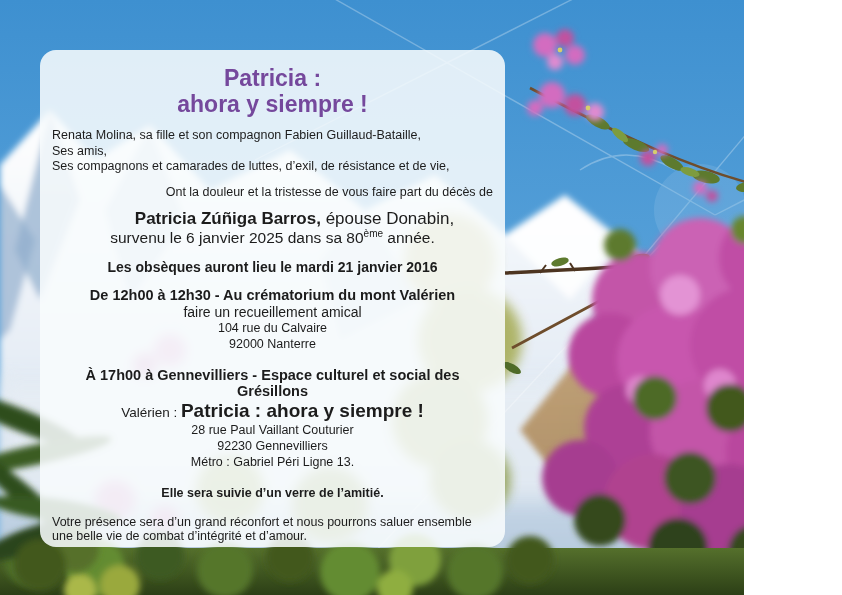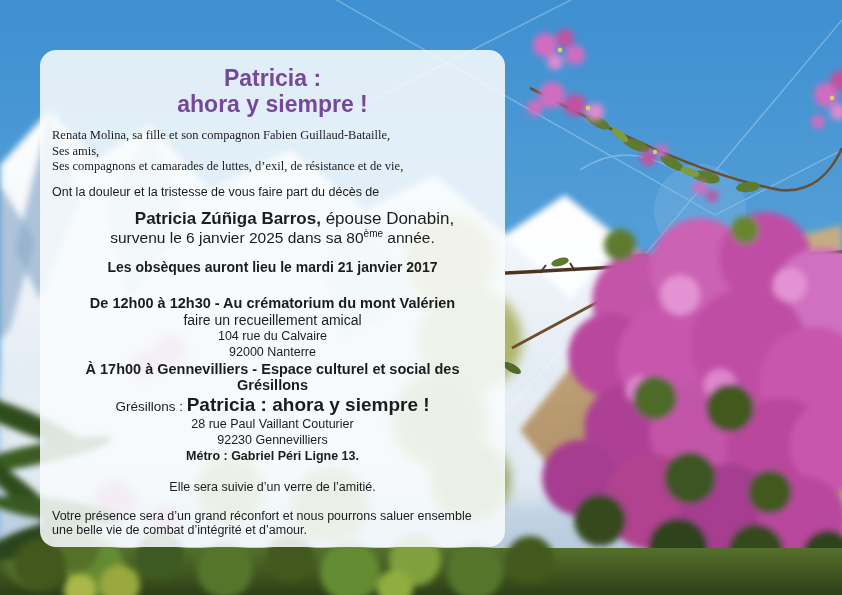--- a/index.html
+++ b/index.html
@@ -1,19 +1,19 @@
 <!DOCTYPE html>
 <html><head>
 <meta charset="utf-8">
 <style>
   * { margin: 0; padding: 0; box-sizing: border-box; }
   html, body { width: 842px; height: 595px; overflow: hidden; }
   body { font-family: "Liberation Sans", sans-serif; position: relative; }
 
-  .stage { position: relative; width: 842px; height: 595px; overflow: hidden; }
+  .stage { position: relative; width: 744px; height: 595px; overflow: hidden; }
 
   .bg-svg { position: absolute; left: 0; top: 0; width: 842px; height: 595px; display: block; }
 
   
   .card {
     position: absolute;
     left: 40px; top: 50px;
     width: 465px; height: 497px;
     background: rgba(248, 251, 253, 0.87);
     border-radius: 16px;
@@ -25,44 +25,44 @@
 
   .card-title {
     text-align: center;
     font-weight: bold;
     font-size: 23px;
     line-height: 1.13;
     color: #75489c;
     margin-top: 2px;
   }
 
-  .intro { margin-top: 11px; font-size: 12.5px; line-height: 1.25; text-align: left; font-family: Liberation Serif, serif; }
+  .intro { margin-top: 11px; font-size: 12.5px; line-height: 1.25; text-align: left; }
   .intro div { white-space: nowrap; }
 
-  .announce { margin-top: 10px; text-align: left; font-size: 12.5px; }
+  .announce { margin-top: 10px; text-align: right; font-size: 12.5px; }
 
   .deceased { margin-top: 11px; text-align: center; line-height: 1.05; }
   .deceased .name-line { font-size: 17px; }
   .deceased .name-line b { font-weight: bold; padding-left: 44px; }
   .deceased .detail-line { font-size: 15.5px; margin-top: 1px; }
   .deceased sup { font-size: 10px; vertical-align: super; }
 
   .funeral-date { margin-top: 13px; text-align: center; font-weight: bold; font-size: 14px; }
 
   .event { text-align: center; }
-  .event-1 { margin-top: 20px; }
-  .event-2 { }
+  .event-1 { margin-top: 12px; }
+  .event-2 { margin-top: 14px; }
   .event .heading { font-weight: bold; font-size: 14.5px; }
   .event .sub { font-size: 14px; margin-top: 1px; }
   .event .addr { font-size: 12.5px; line-height: 1.3; }
-  .event .metro { font-size: 12.5px; font-weight: bold; line-height: 1.3; }
+  .event .metro { font-size: 12.5px; font-weight: normal; line-height: 1.3; }
   .event .ceremony { font-size: 13.5px; margin-top: 1px; }
   .event .ceremony b { font-size: 19px; font-weight: bold; }
 
-  .reception { margin-top: 16px; text-align: center; font-size: 12.5px; }
+  .reception { margin-top: 16px; text-align: center; font-size: 12.5px; font-weight: bold; }
 
   .closing { margin-top: 15px; font-size: 12.5px; line-height: 1.12; text-align: left; }
   .closing p { margin: 0; }
 </style>
 </head>
 <body>
 
 <div class="stage">
 
   <svg class="bg-svg" viewBox="0 0 842 595" aria-hidden="true">
@@ -266,33 +266,33 @@
 
     <div class="deceased">
       <div class="name-line">
         <b>Patricia Zúñiga Barros,</b><span> épouse Donabin,</span>
       </div>
       <div class="detail-line">
         <span>survenu le 6 janvier 2025 dans sa 80</span><sup>ème</sup><span> année.</span>
       </div>
     </div>
 
-    <div class="funeral-date">Les obsèques auront lieu le mardi 21 janvier 2017</div>
+    <div class="funeral-date">Les obsèques auront lieu le mardi 21 janvier 2016</div>
 
     <div class="event event-1">
       <div class="heading">De 12h00 à 12h30 - Au crématorium du mont Valérien</div>
       <div class="sub">faire un recueillement amical</div>
       <div class="addr">104 rue du Calvaire</div>
       <div class="addr">92000 Nanterre</div>
     </div>
 
     <div class="event event-2">
       <div class="heading">À 17h00 à Gennevilliers - Espace culturel et social des Grésillons</div>
       <div class="ceremony">
-        <span>Grésillons : </span><b>Patricia : ahora y siempre !</b>
+        <span>Valérien : </span><b>Patricia : ahora y siempre !</b>
       </div>
       <div class="addr">28 rue Paul Vaillant Couturier</div>
       <div class="addr">92230 Gennevilliers</div>
       <div class="metro">Métro : Gabriel Péri Ligne 13.</div>
     </div>
 
     <div class="reception">Elle sera suivie d’un verre de l’amitié.</div>
 
     <div class="closing">
       <p>Votre présence sera d’un grand réconfort et nous pourrons saluer ensemble une belle vie de combat d’intégrité et d’amour.</p>

